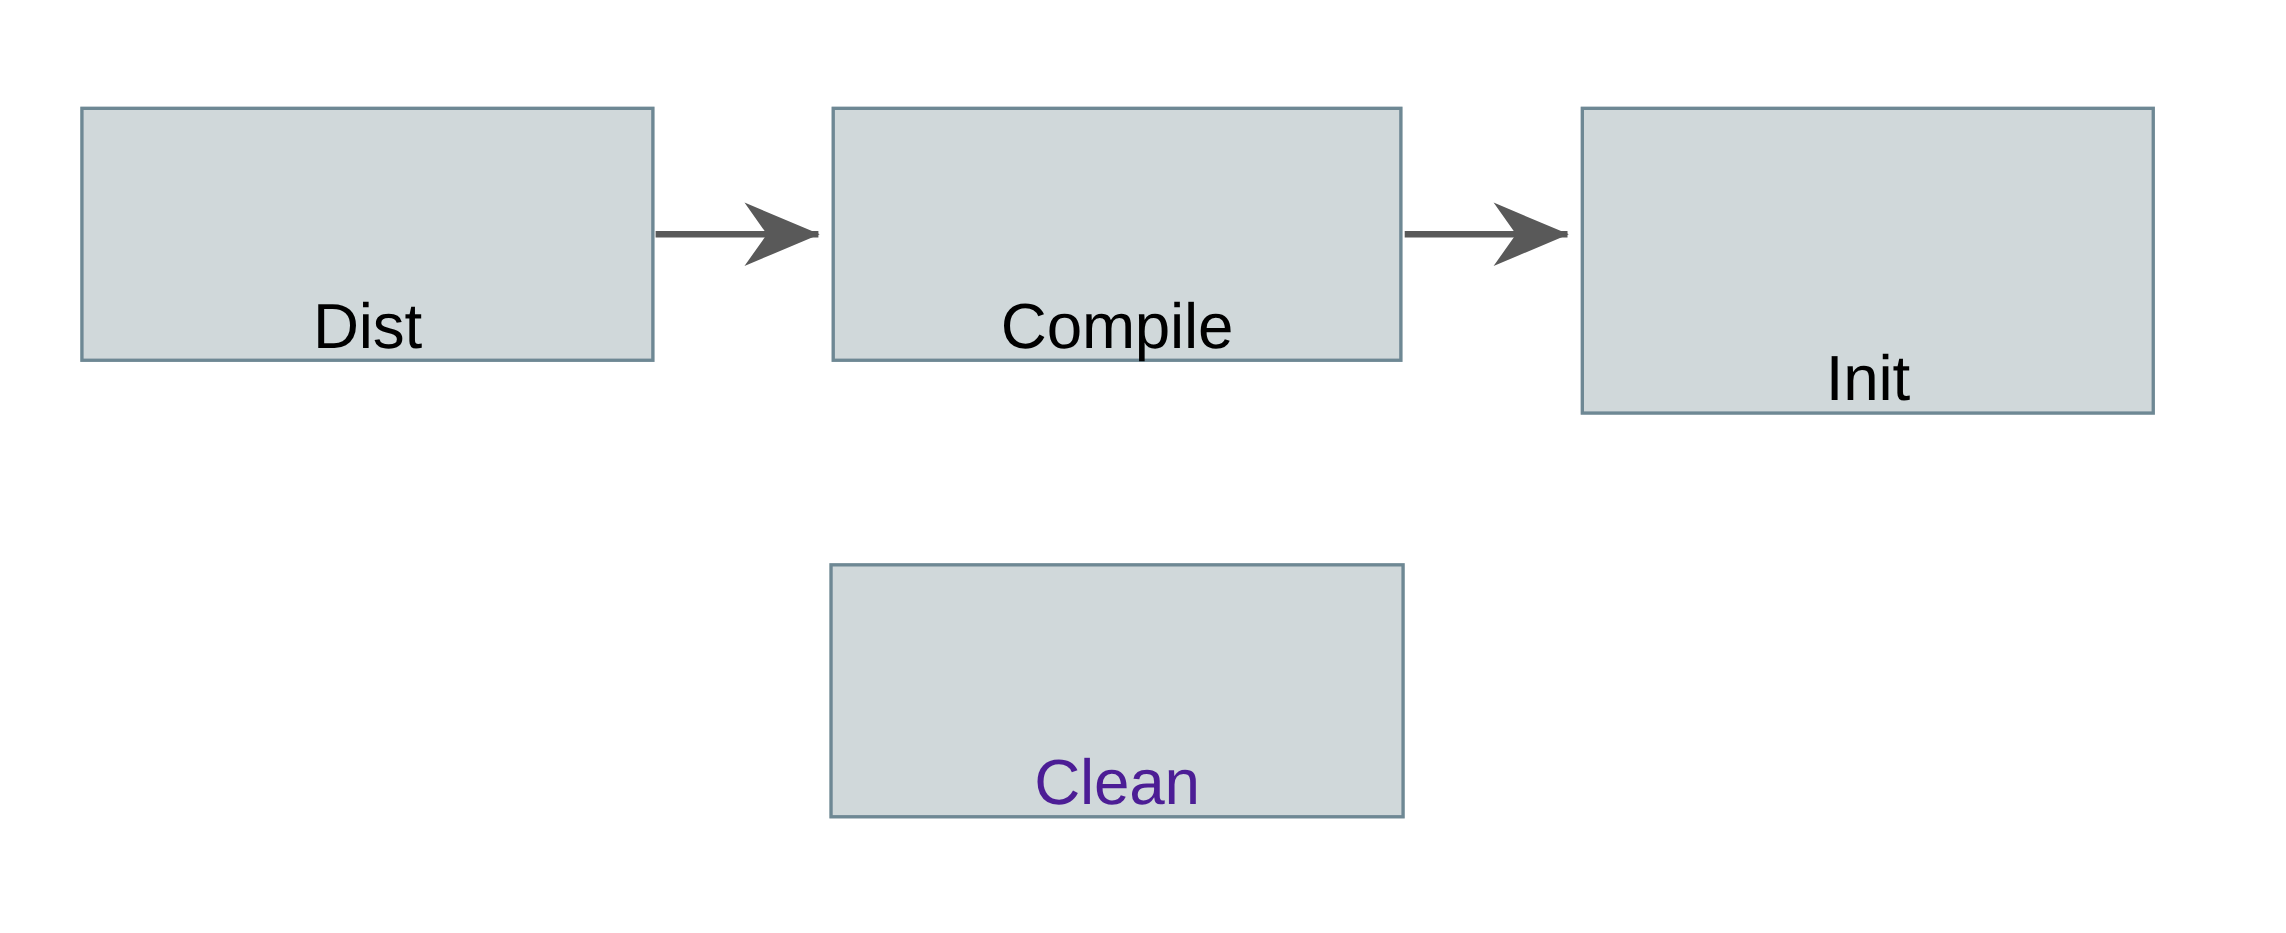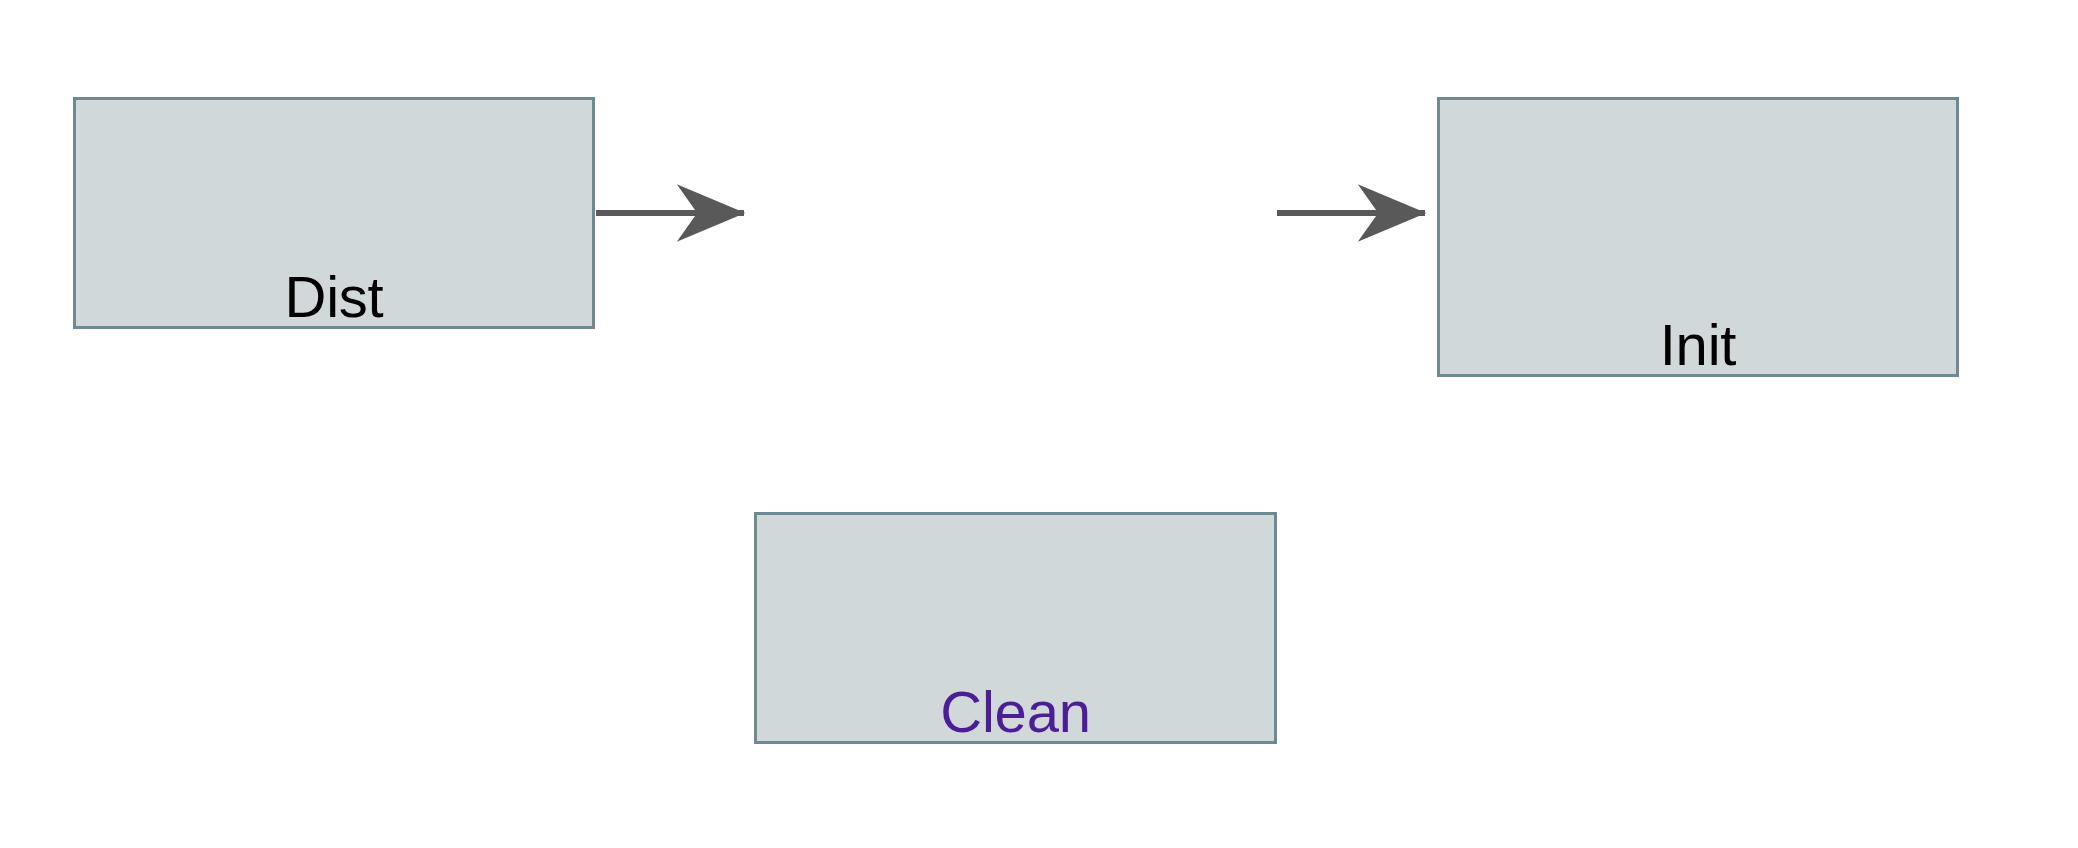--- a/index.html
+++ b/index.html
@@ -69,20 +69,23 @@
 
     <g>
       <line x1="1277" y1="213" x2="1425" y2="213" stroke="#595959" stroke-width="6" marker-end="url(#arrowhead-barbed)"></line>
     </g>
   </svg>
 
   <div class="node" id="node-dist" style="left: 73px; top: 97px; width: 522px; height: 232px; background: rgb(208, 216, 218); border: 3px solid rgb(110, 136, 148);">
     <span class="node-label" style="color: rgb(0, 0, 0);">Dist</span>
   </div>
 
+  <div class="node" id="node-compile" style="left: 756px; top: 97px; width: 519px; height: 232px; background: rgb(208, 216, 218); border: 3px solid rgb(110, 136, 148);">
+    <span class="node-label" style="color: rgb(0, 0, 0);">Compile</span>
+  </div>
 
   <div class="node" id="node-init" style="left: 1437px; top: 97px; width: 522px; height: 280px; background: rgb(208, 216, 218); border: 3px solid rgb(110, 136, 148);">
     <span class="node-label" style="color: rgb(0, 0, 0);">Init</span>
   </div>
 
   <div class="node" id="node-clean" style="left: 754px; top: 512px; width: 523px; height: 232px; background: rgb(208, 216, 218); border: 3px solid rgb(110, 136, 148);">
     <span class="node-label" style="color: #4c1d95;">Clean</span>
   </div>
 
 </div>

